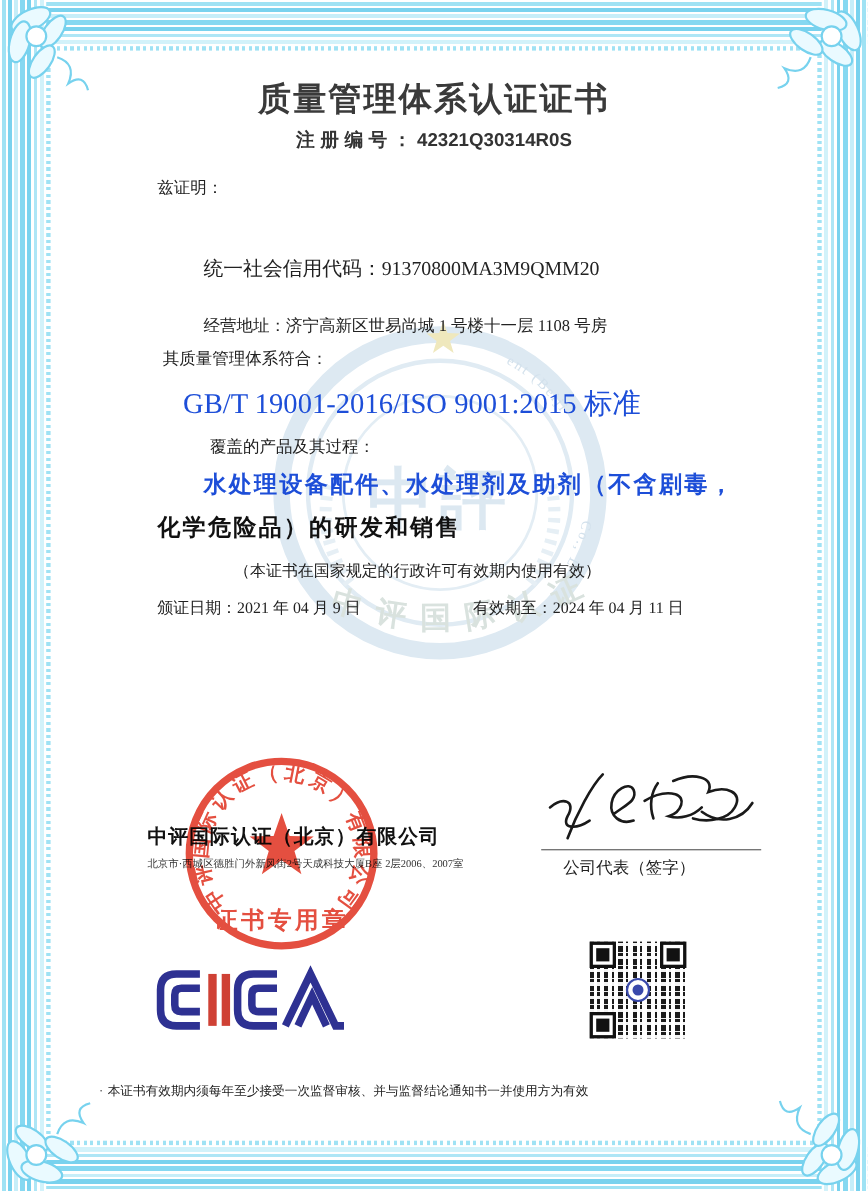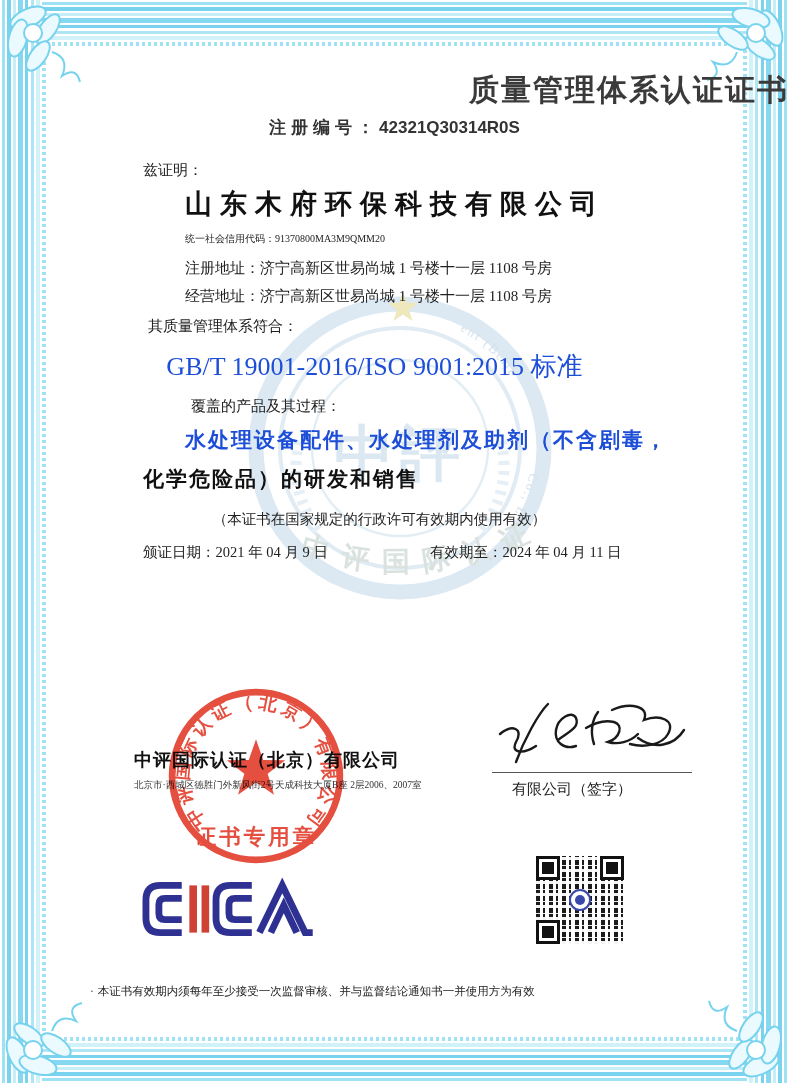--- a/index.html
+++ b/index.html
@@ -40,27 +40,27 @@
   .corner{position:absolute;width:86px;height:86px;z-index:2;}
   .corner-tl{left:2px;top:2px;}
   .corner-tr{right:2px;top:2px;transform:rotate(90deg);}
   .corner-br{right:2px;bottom:2px;transform:rotate(180deg);}
   .corner-bl{left:2px;bottom:2px;transform:rotate(270deg);}
 
   
   .abs{position:absolute;z-index:4;}
   .hei{font-family:"Liberation Sans",sans-serif;}
   .kai{font-family:"Liberation Serif",serif;}
-  .title{left:0;right:0;top:70px;text-align:right;font-size:30px;font-weight:700;
+  .title{left:0;right:0;top:70px;text-align:center;font-size:30px;font-weight:700;
          letter-spacing:2px;color:#3a3a3a;}
   .regline{left:0;right:0;top:116px;text-align:center;font-size:17px;font-weight:700;color:#333;}
   .regline .lbl{letter-spacing:5px;}
   .certify{left:143px;top:161px;font-size:15px;}
   .company{left:185px;top:186px;font-size:27px;font-weight:700;letter-spacing:8px;color:#111;}
-  .credit{left:185px;top:232px;font-size:10px;}
+  .credit{left:185px;top:232px;font-size:18px;}
   .addr1{left:185px;top:259px;font-size:15px;}
   .addr2{left:185px;top:287px;font-size:15px;}
   .syslabel{left:148px;top:317px;font-size:15px;}
   .standard{left:0;right:40px;top:349px;text-align:center;font-size:26px;color:#1d4ed8;}
   .scopelabel{left:143px;top:397px;font-size:15px;margin-left:48px;}
   .scope1{left:185px;top:426px;font-size:21px;font-weight:700;letter-spacing:2px;color:#1d4ed8;}
   .scope2{left:143px;top:465px;font-size:21px;font-weight:700;letter-spacing:2px;color:#111;}
   .validnote{left:0;right:30px;top:510px;text-align:center;font-size:14.5px;}
   .issuedate{left:143px;top:543px;font-size:14.5px;}
   .validuntil{left:430px;top:543px;font-size:14.5px;}
@@ -171,23 +171,21 @@
       <textPath href="#wmBottom" startOffset="16%">中评国际认证</textPath>
     </text>
   </svg>
 
   <div class="abs title hei">质量管理体系认证证书</div>
   <div class="abs regline hei">
     <span class="lbl">注册编号：</span><span>42321Q30314R0S</span>
   </div>
 
   <div class="abs certify kai">兹证明：</div>
-  <div class="abs company kai">山东木府环保科技有限公司</div>
   <div class="abs credit kai">统一社会信用代码：91370800MA3M9QMM20</div>
-  <div class="abs addr1 kai">注册地址：济宁高新区世易尚城 1 号楼十一层 1108 号房</div>
   <div class="abs addr2 kai">经营地址：济宁高新区世易尚城 1 号楼十一层 1108 号房</div>
   <div class="abs syslabel kai">其质量管理体系符合：</div>
   <div class="abs standard kai">GB/T 19001-2016/ISO 9001:2015 标准</div>
   <div class="abs scopelabel kai">覆盖的产品及其过程：</div>
   <div class="abs scope1 kai">水处理设备配件、水处理剂及助剂（不含剧毒，</div>
   <div class="abs validnote kai">（本证书在国家规定的行政许可有效期内使用有效）</div>
   <div class="abs scope2 kai">化学危险品）的研发和销售</div>
   <div class="abs issuedate kai">颁证日期：2021 年 04 月 9 日</div>
   <div class="abs validuntil kai">有效期至：2024 年 04 月 11 日</div>
 
@@ -211,21 +209,21 @@
       <path d="M24,64 C32,42 46,16 56,6"></path>
       <path d="M8,36 C20,26 32,30 24,44 C18,56 32,56 44,48"></path>
       <path d="M66,42 C76,34 88,30 84,20 C80,12 66,20 64,32 C62,44 72,52 84,48"></path>
       <path d="M102,46 C98,34 100,22 106,14"></path>
       <path d="M94,30 C104,24 114,22 122,24 C132,27 128,40 116,44 C126,47 138,44 146,36"></path>
       <path d="M120,12 C138,4 158,8 152,22 C168,16 184,22 176,36 C170,47 152,50 138,46"></path>
       <path d="M146,40 C162,52 182,48 192,32"></path>
     </g>
   </svg>
   <div class="abs sigline"></div>
-  <div class="abs siglabel kai">有限公司（签字）</div>
+  <div class="abs siglabel kai">公司代表（签字）</div>
 
   <svg class="abs cica" viewBox="0 0 260 86" aria-label="CICA">
     <g fill="none" stroke-width="9" stroke="#2e3192">
       <path d="M64,12 H36 Q17,12 17,31 V55 Q17,74 36,74 H64"></path>
       <path d="M64,29 H42 Q34,29 34,37 V49 Q34,57 42,57 H64"></path>
       <path d="M156,12 H128 Q109,12 109,31 V55 Q109,74 128,74 H156"></path>
       <path d="M156,29 H134 Q126,29 126,37 V49 Q126,57 134,57 H156"></path>
       <path d="M166,74 L196,12 L226,74 L236,74"></path>
       <path d="M181,74 L198,38 L215,74"></path>
     </g>

